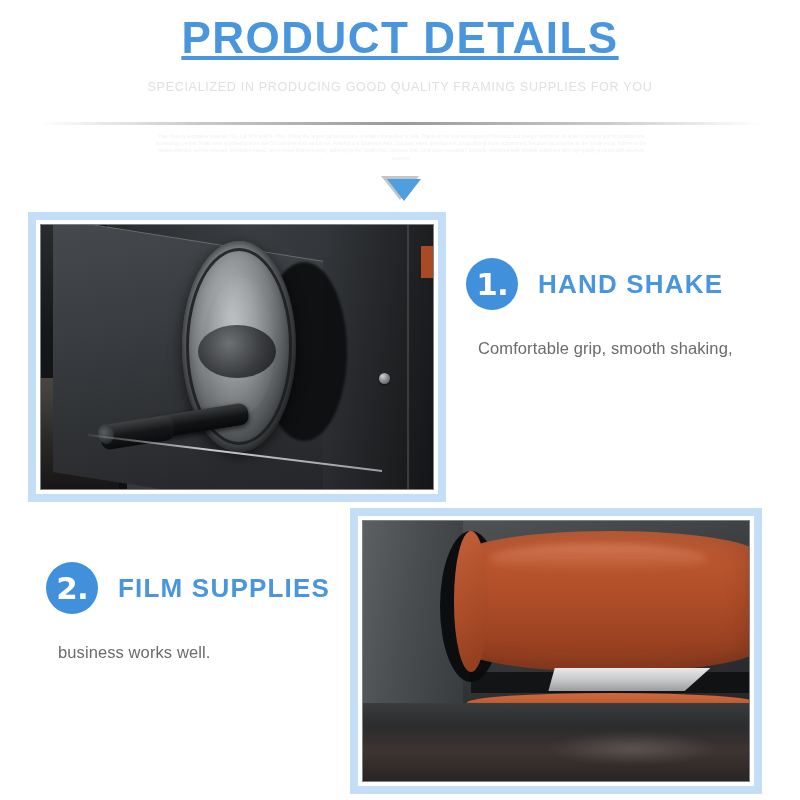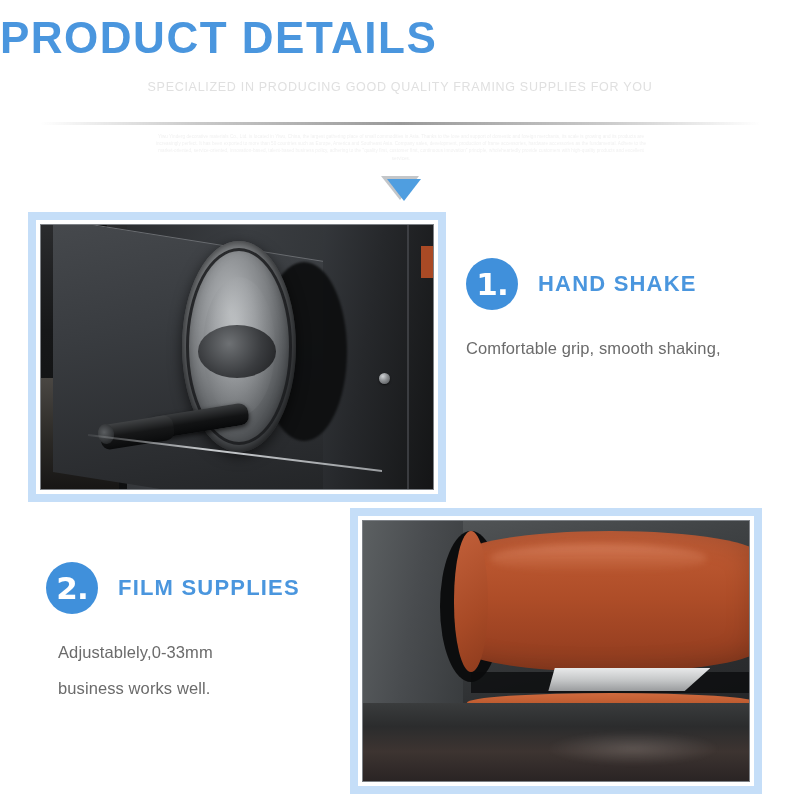--- a/index.html
+++ b/index.html
@@ -22,27 +22,28 @@
     left: 0;
     top: 0;
     width: 800px;
     height: 128px;
   }
   .page-title {
     position: absolute;
     left: 0;
     top: 12px;
     width: 800px;
-    text-align: left;
+    text-align: center;
     font-size: 44px;
     font-weight: bold;
     letter-spacing: 1.5px;
     color: #4a96de;
     line-height: 52px;
     white-space: nowrap;
+    text-decoration: underline;
   }
   .page-subtitle {
     position: absolute;
     left: 0;
     top: 78px;
     width: 800px;
     text-align: center;
     font-size: 12.5px;
     letter-spacing: 0.7px;
     color: #e0e0e0;
@@ -335,35 +336,35 @@
     color: #ffffff;
     font-size: 31px;
     font-weight: bold;
     letter-spacing: -1px;
     font-family: "DejaVu Sans", sans-serif;
   }
   .feature-title {
     position: absolute;
     left: 72px;
     top: 10px;
-    font-size: 22px;
+    font-size: 26px;
     font-weight: bold;
     letter-spacing: 1.2px;
     color: #4a96de;
     white-space: nowrap;
     line-height: 32px;
   }
   .feature-desc {
     margin-top: 20px;
     font-size: 16.5px;
     line-height: 36px;
     color: #6b6b6b;
     letter-spacing: 0.1px;
   }
-  #feature-1 .feature-desc { }
+  #feature-1 .feature-desc { margin-left: 12px; }
   #feature-2 .feature-desc { margin-left: 12px; }
   .feature-desc div { white-space: nowrap; }
 </style>
 </head>
 <body>
 
 <div class="header">
   <div class="page-title">PRODUCT DETAILS</div>
 
   <div class="page-subtitle">SPECIALIZED IN PRODUCING GOOD QUALITY FRAMING SUPPLIES FOR YOU</div>
@@ -415,21 +416,20 @@
   </div>
 </div>
 
 <div class="feature" id="feature-2">
   <div class="feature-head">
     <div class="badge"></div>
     <div class="badge-num">2.</div>
     <div class="feature-title">FILM SUPPLIES</div>
   </div>
   <div class="feature-desc">
-    <div>Adjustablely,0-33mm</div>
     <div>business works well.</div>
   </div>
 </div>
 
 <div class="photo-frame" id="frame-2">
   <div class="photo-inner">
     <div class="photo">
       <div class="p2-bg"></div>
       <div class="p2-leftwall"></div>
       <div class="p2-dark-disc"></div>

